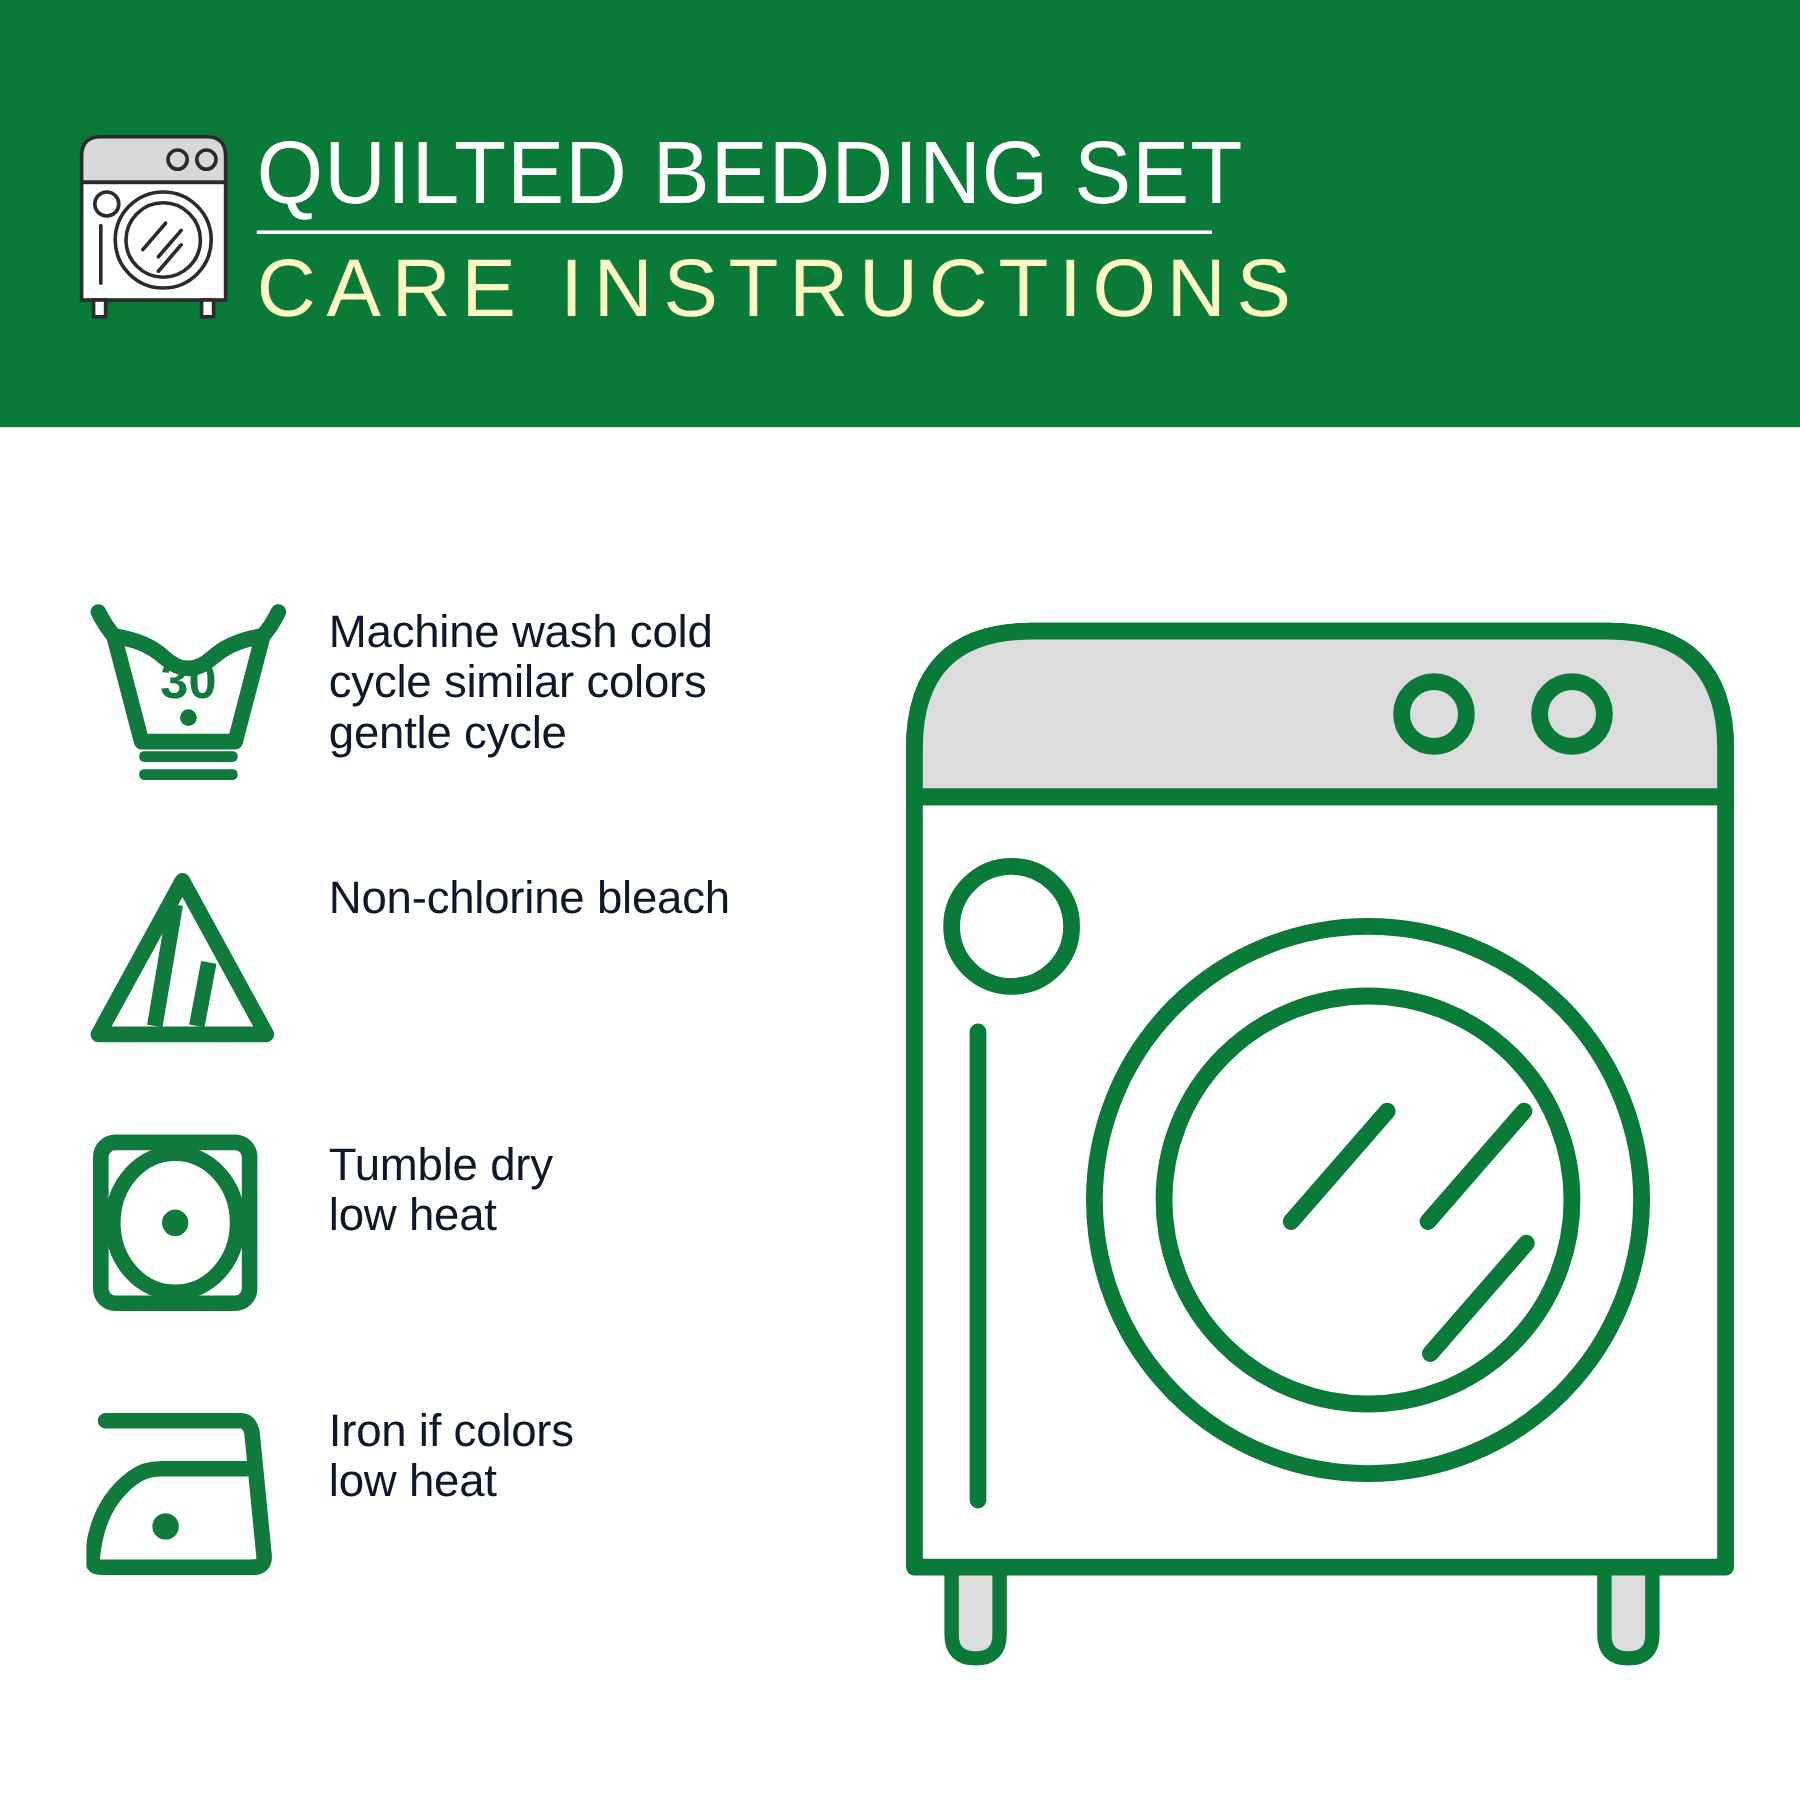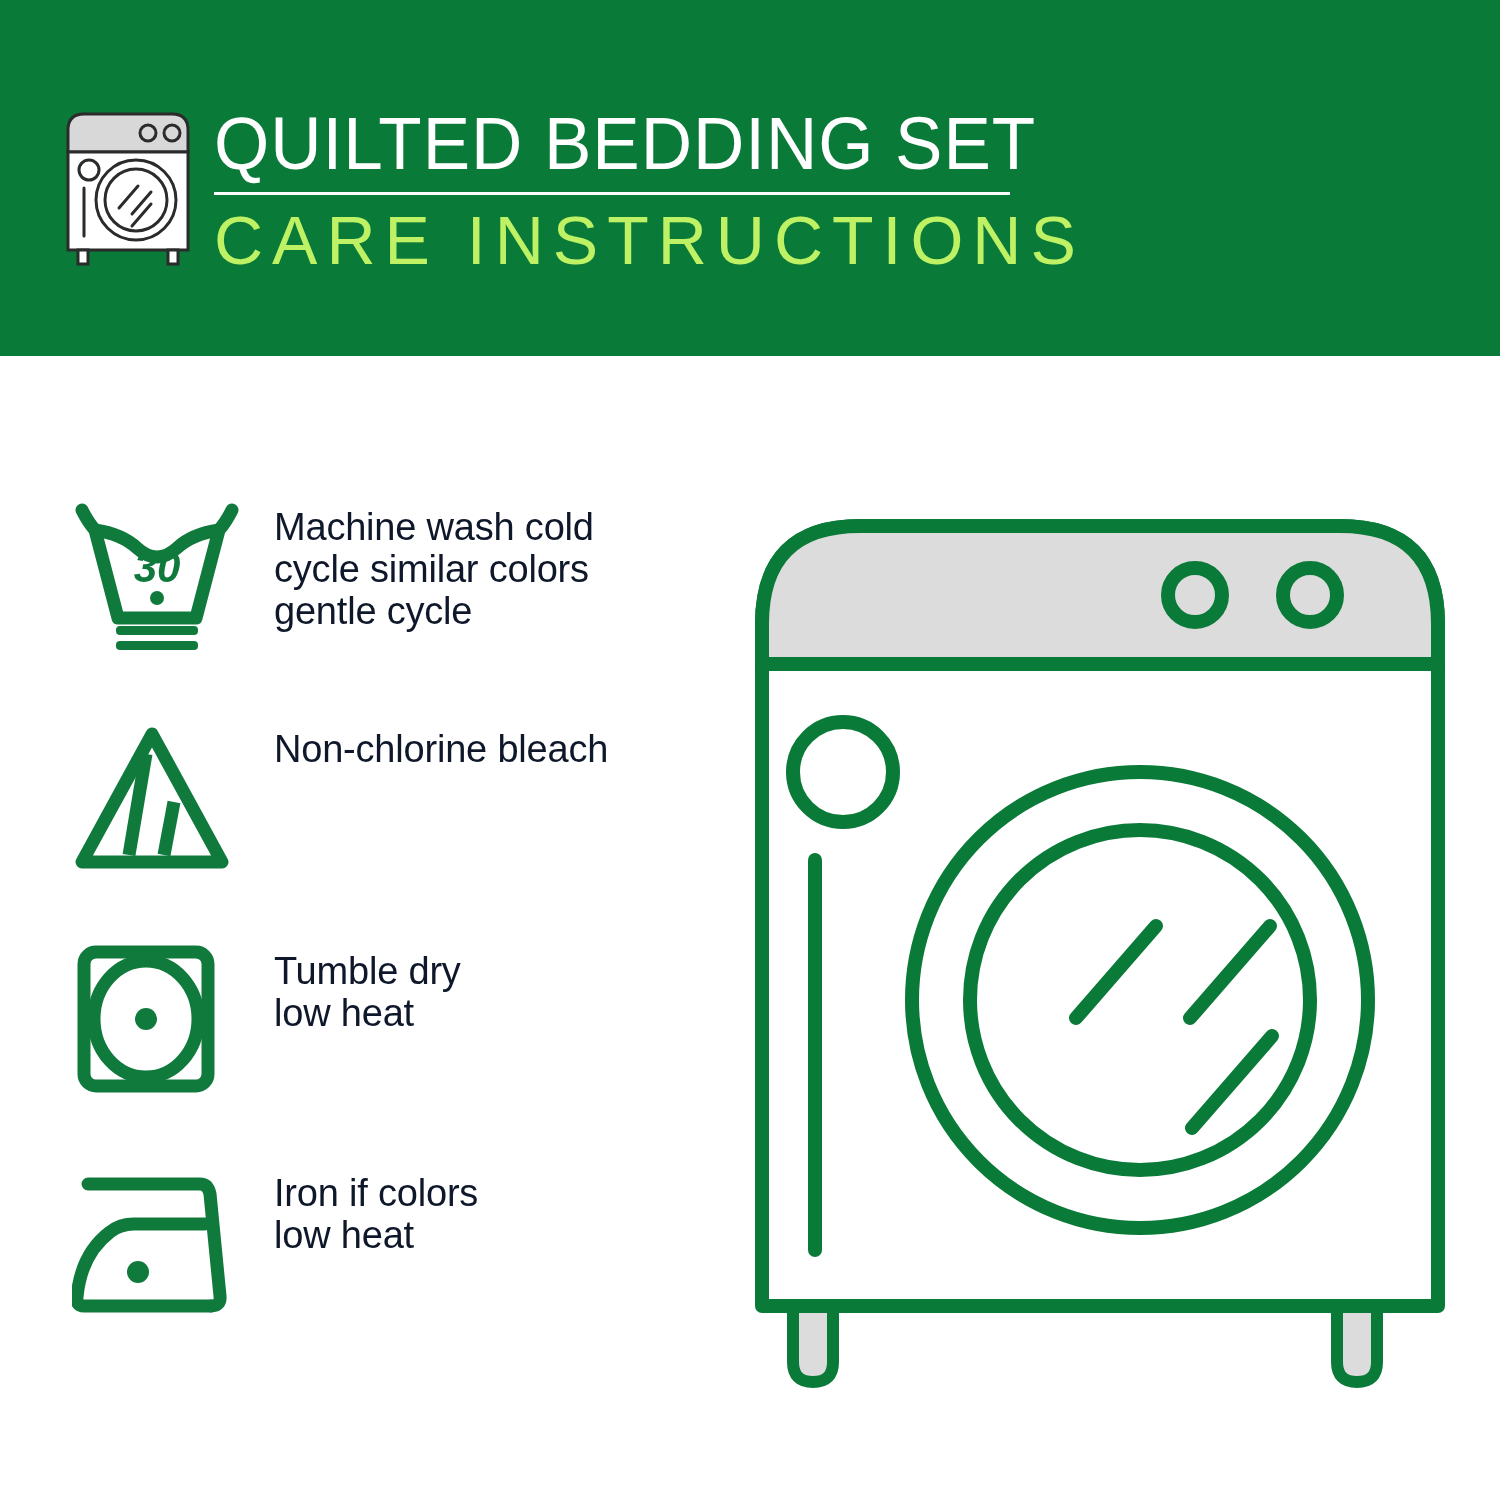--- a/index.html
+++ b/index.html
@@ -55,21 +55,21 @@
   }
   .title-rule {
     margin-top: 8px;
     margin-bottom: 6px;
     width: 796px;
     height: 3px;
     background: #ffffff;
   }
   .title-sub {
     font-family: "Liberation Sans", sans-serif;
-    color: #bef264;
+    color: #fef9c3;
     font-size: 68px;
     line-height: 78px;
     font-weight: 400;
     letter-spacing: 9px;
     white-space: nowrap;
     transform: scaleX(1.0);
     transform-origin: left center;
   }
 
   
@@ -87,21 +87,20 @@
   }
   .care-symbol {
     position: relative;
     width: 170px;
     min-width: 170px;
     height: 160px;
     margin-left: 72px;
     display: flex;
     align-items: flex-start;
     justify-content: flex-end;
-    font-style: italic;
   }
   .care-text {
     margin-left: 32px;
     padding-top: 6px;
     font-family: "Liberation Sans", sans-serif;
     color: #0f172a;
     font-size: 38px;
     line-height: 42px;
     font-weight: 400;
     letter-spacing: -0.2px;

